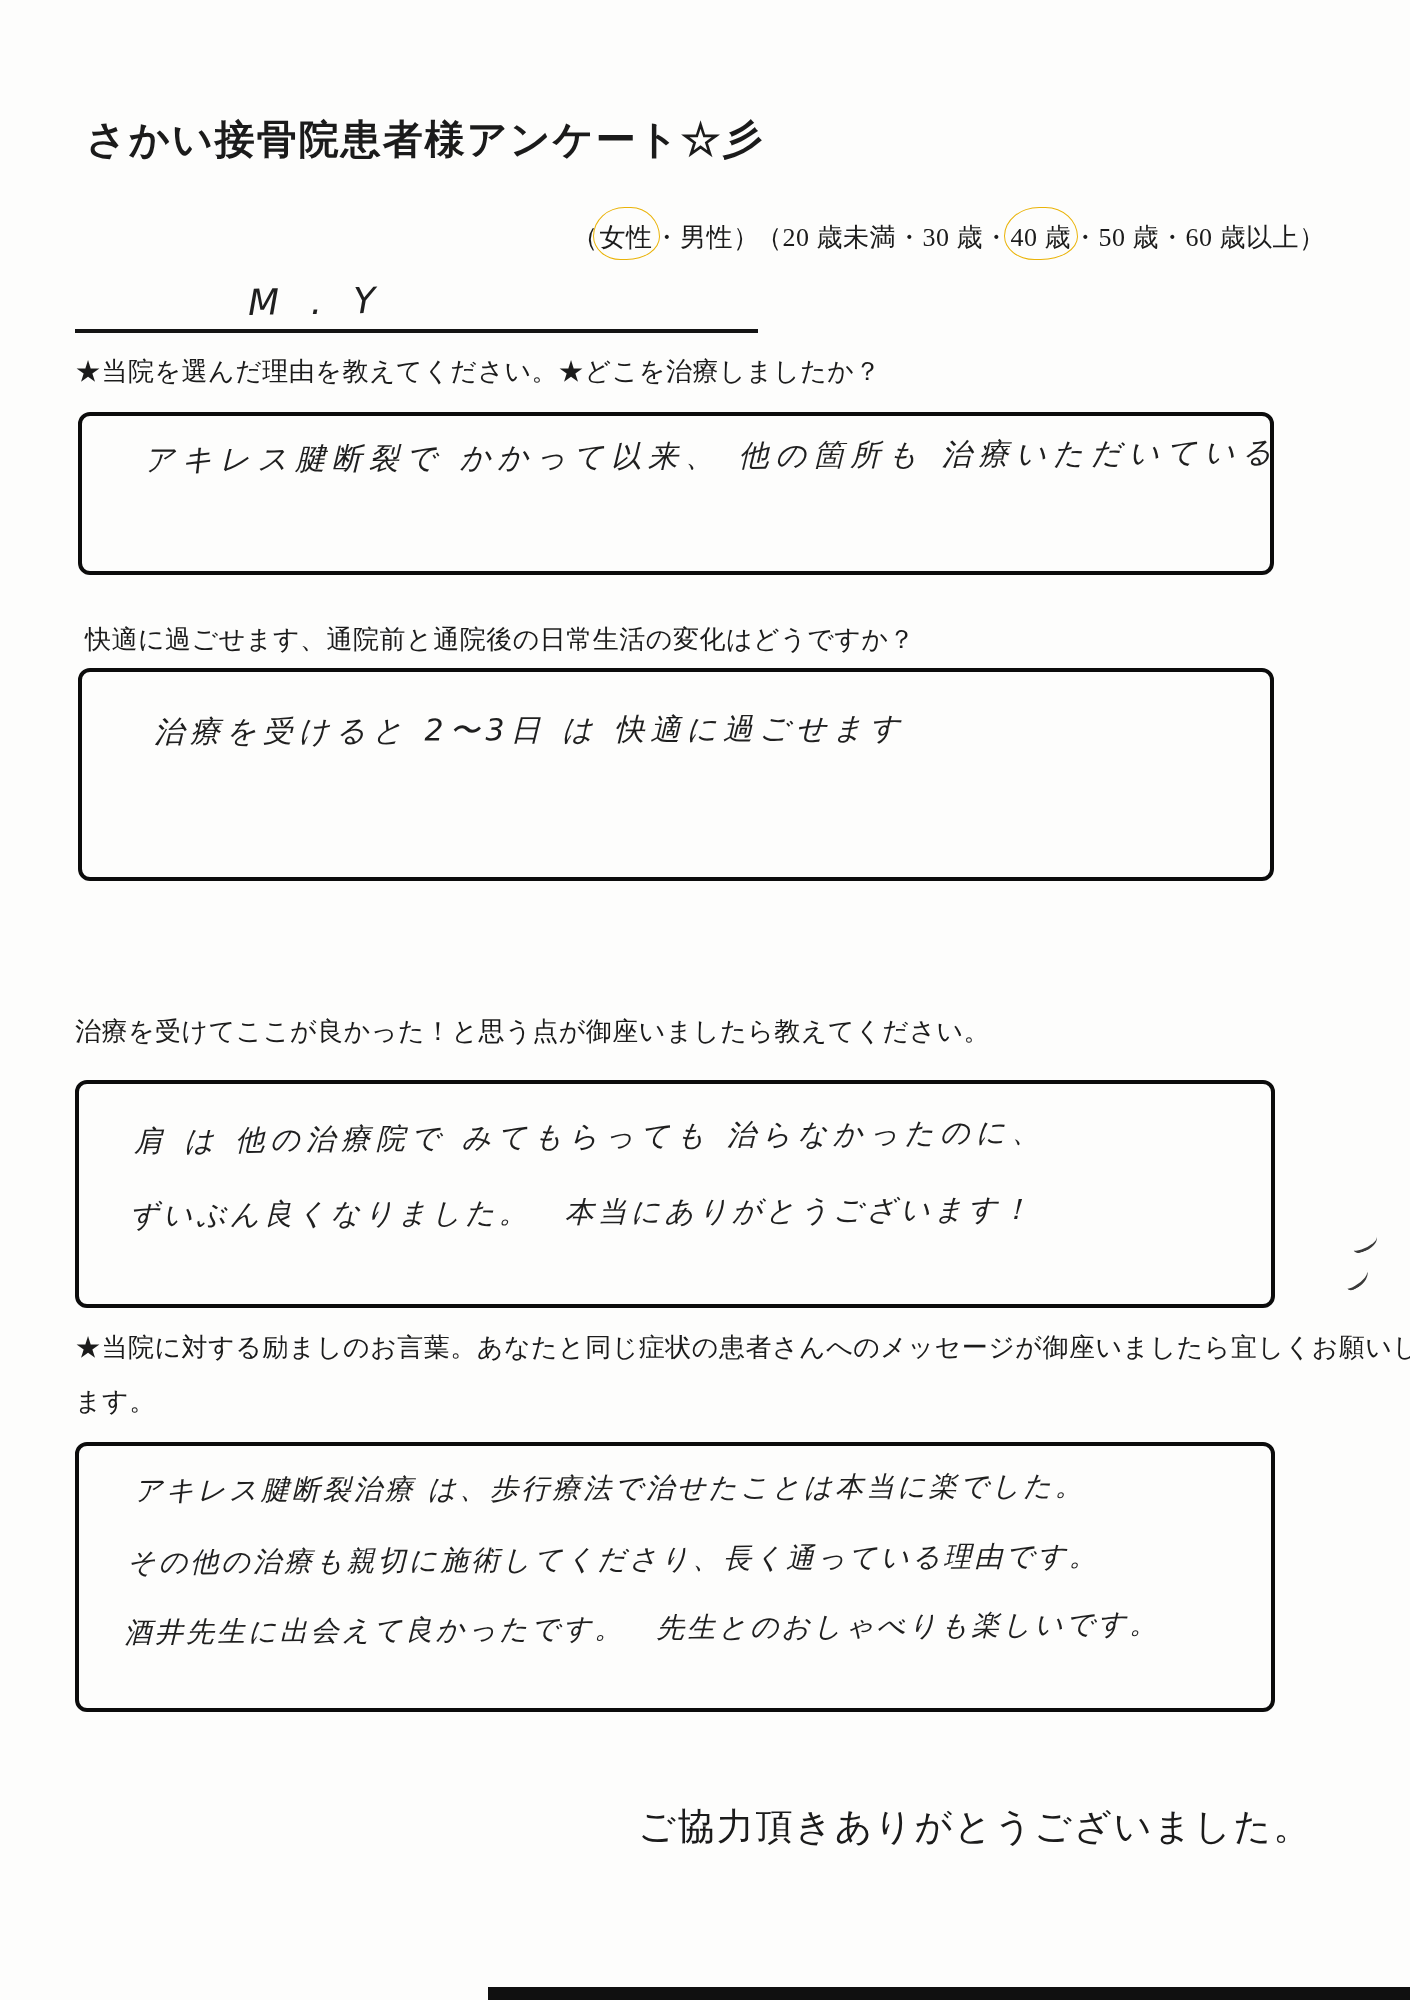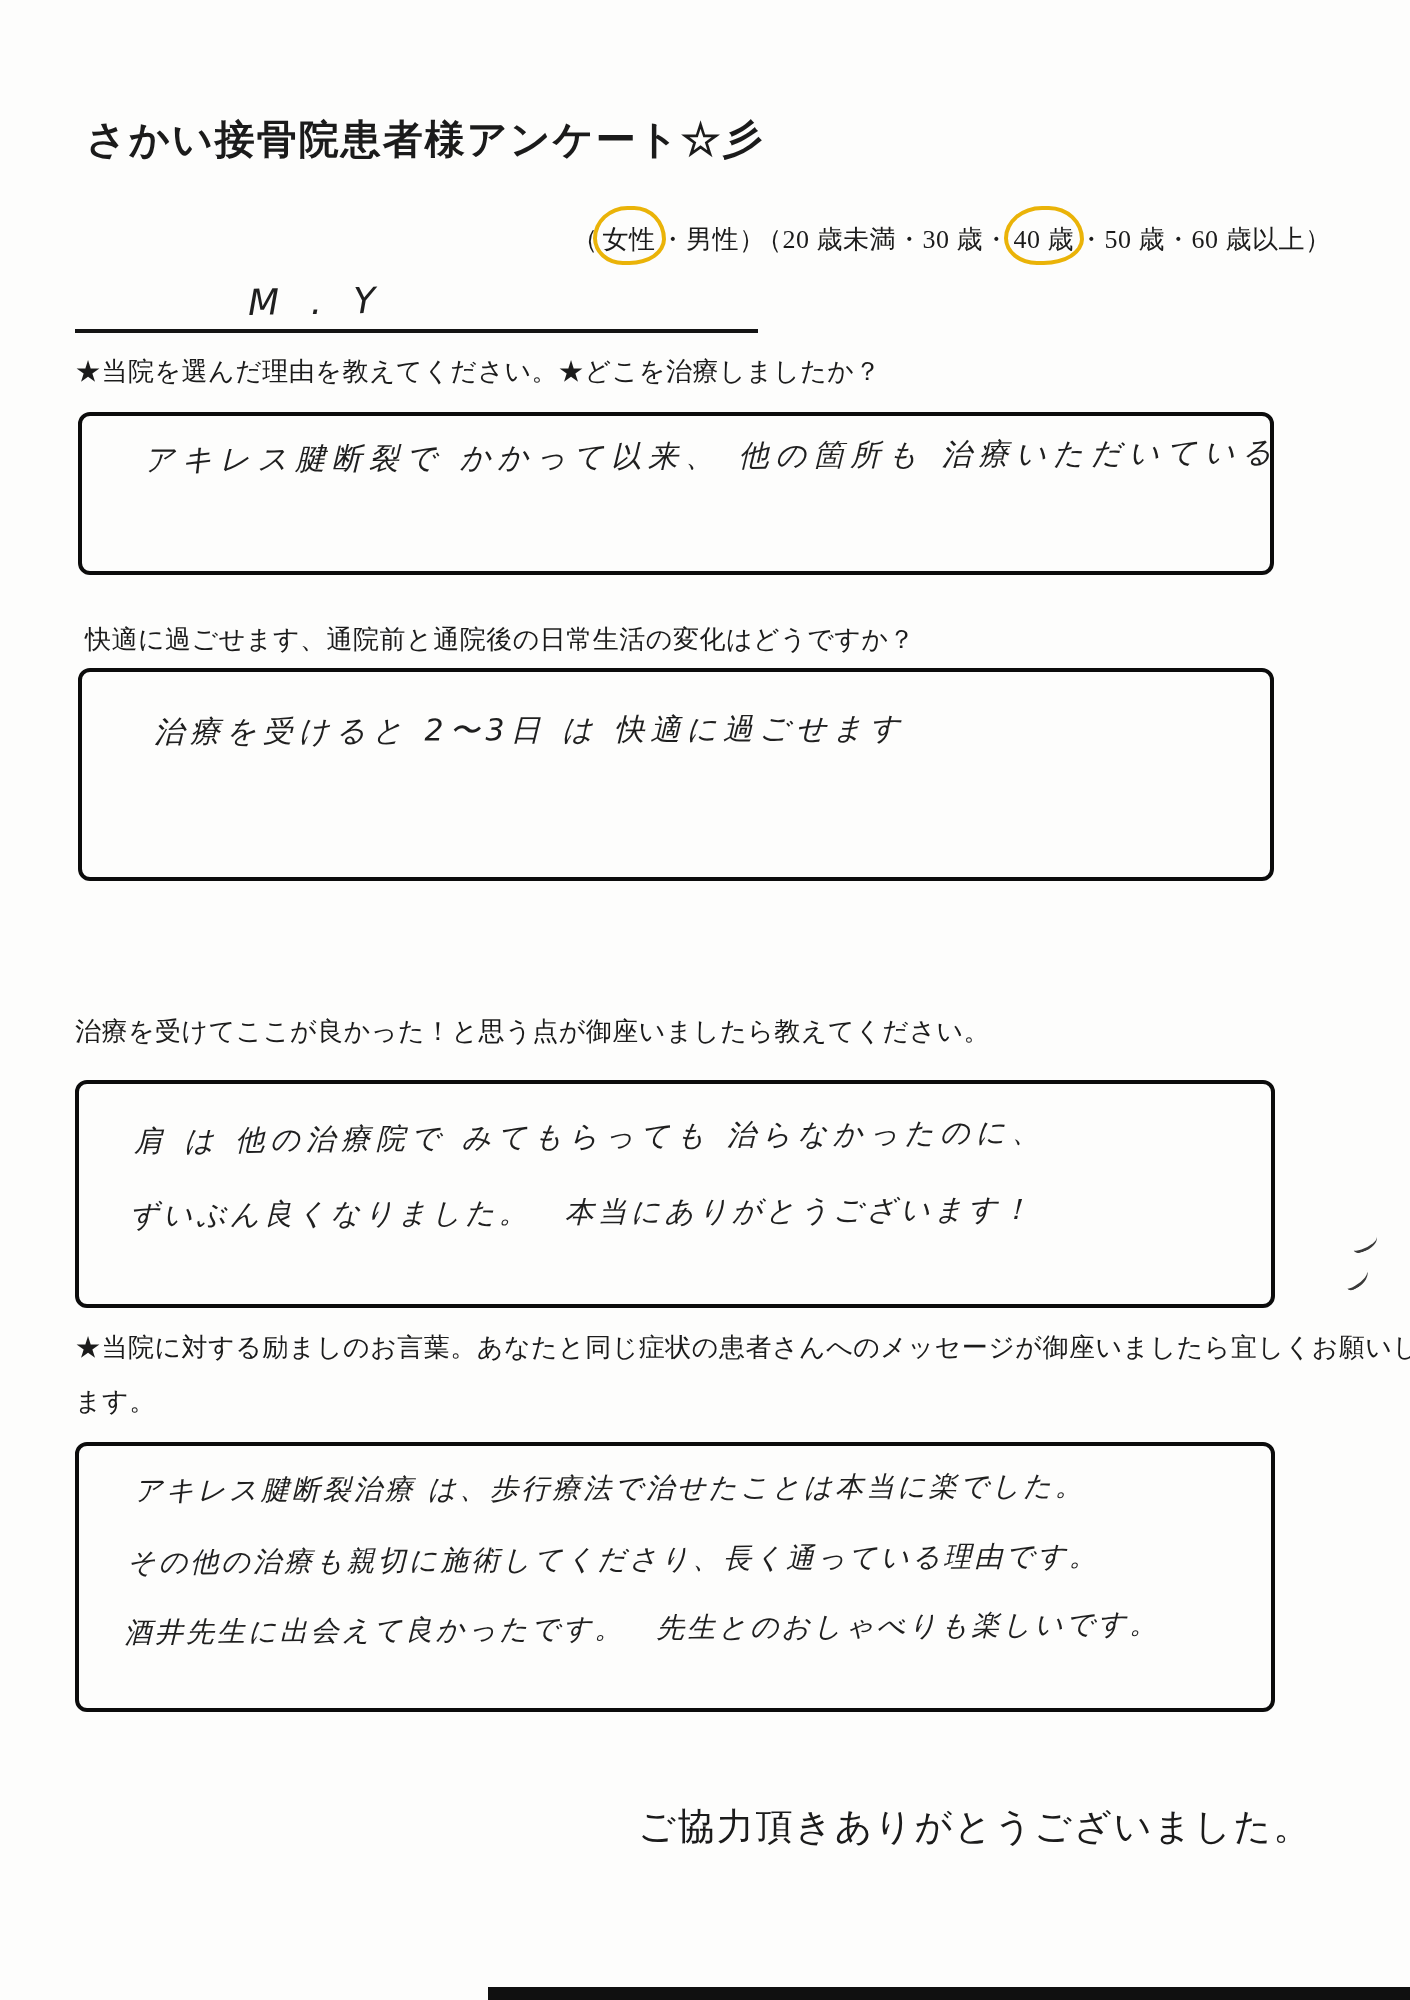--- a/index.html
+++ b/index.html
@@ -12,21 +12,21 @@
     font-family: "Liberation Serif", "DejaVu Serif", serif;
     color: #1b1b1b;
   }
   .abs { position: absolute; }
   .title {
     font-size: 40px; font-weight: 600; letter-spacing: 2px; white-space: nowrap;
   }
   .printed { font-size: 26px; white-space: nowrap; letter-spacing: 0.5px; }
   .circled {
     display: inline-block;
-    border: 4px solid #eab308;
+    border: 1px solid #eab308;
     border-radius: 52% 48% 55% 45% / 60% 62% 48% 50%;
     padding: 12px 6px 4px 6px;
     margin: -14px -6px -8px -6px;
     vertical-align: baseline;
   }
   .hand {
     font-family: "DejaVu Sans", sans-serif;
     font-style: italic;
     color: #1f1f1f;
     white-space: nowrap;

